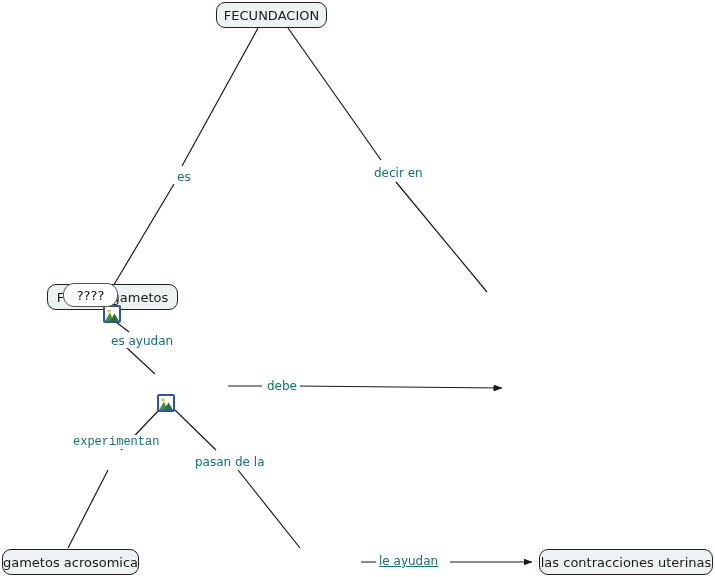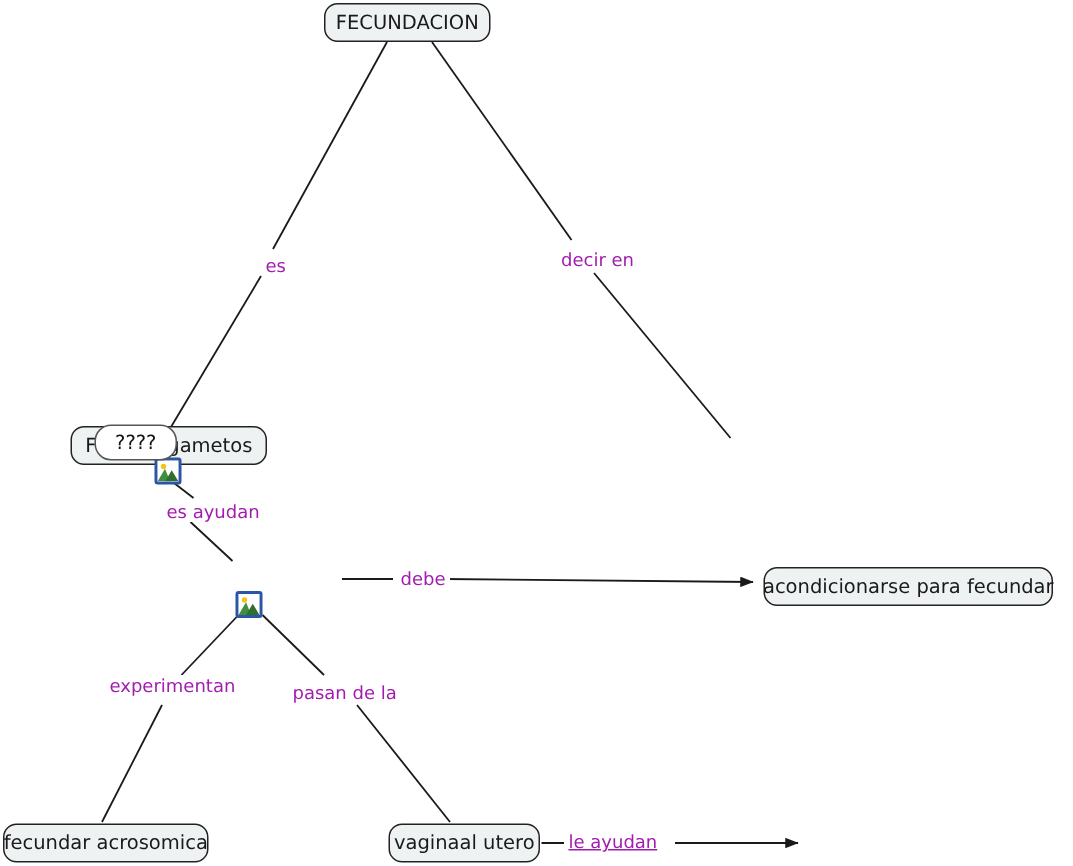--- a/index.html
+++ b/index.html
@@ -42,21 +42,21 @@
     align-items: center;
     justify-content: center;
     white-space: nowrap;
     padding: 0 11px;
     height: 26px;
     z-index: 5;
   }
   .edge-label {
     position: absolute;
     font-size: 12px;
-    color: #a21caf;
+    color: #0f766e;
     background: #ffffff;
     white-space: nowrap;
     line-height: 1;
     padding: 1px 3px;
     z-index: 4;
   }
   .img-badge {
     position: absolute;
     width: 18px;
     height: 18px;
@@ -123,36 +123,35 @@
     <line x1="361" y1="562" x2="396" y2="562" stroke="#1a1a1a" stroke-width="1.2"></line>
     <line x1="450" y1="562" x2="532" y2="562" stroke="#1a1a1a" stroke-width="1.2" marker-end="url(#arrowhead)"></line>
   </svg>
 
   <div class="node" style="left:216px; top:2px; width:111px;">FECUNDACION</div>
 
   <div class="node" style="left:47px; top:284px; width:131px;">Fu????e gametos</div>
 
 
 
-  <div class="node" style="left:509px; top:378px; width:193px;">acondicionarse para fecundar</div>
 
-  <div class="node" style="left:2px; top:549px; width:137px;">fecundar acrosomica</div>
+  <div class="node" style="left:2px; top:549px; width:137px;">gametos acrosomica</div>
 
-  <div class="node" style="left:259px; top:549px; width:101px;">vaginaal utero</div>
 
+  <div class="node" style="left:539px; top:549px; width:174px;">las contracciones uterinas</div>
 
   <div class="edge-label" style="left:174px; top:170px;">es</div>
 
   <div class="edge-label" style="left:371px; top:166px;">decir en</div>
 
   <div class="edge-label" style="left:108px; top:334px;">es ayudan</div>
 
   <div class="edge-label" style="left:264px; top:379px;">debe</div>
 
-  <div class="edge-label" style="left:70px; top:450px;">experimentan</div>
+  <div class="edge-label" style="left:70px; top:435px;font-family:Liberation Mono, monospace;">experimentan</div>
 
   <div class="edge-label" style="left:192px; top:455px;">pasan de la</div>
 
   <div class="edge-label" style="left:376px; top:554px;text-decoration:underline;">le ayudan</div>
 
   <div class="img-badge" style="left:103px; top:305px;">
     <svg viewBox="0 0 14 14" xmlns="http://www.w3.org/2000/svg">
       <rect x="0" y="0" width="14" height="14" fill="#ffffff"></rect>
       <circle cx="4" cy="4" r="1.8" fill="#f0c419"></circle>
       <polygon points="0,14 5,5.5 8.5,14" fill="#3f8f3f"></polygon>

